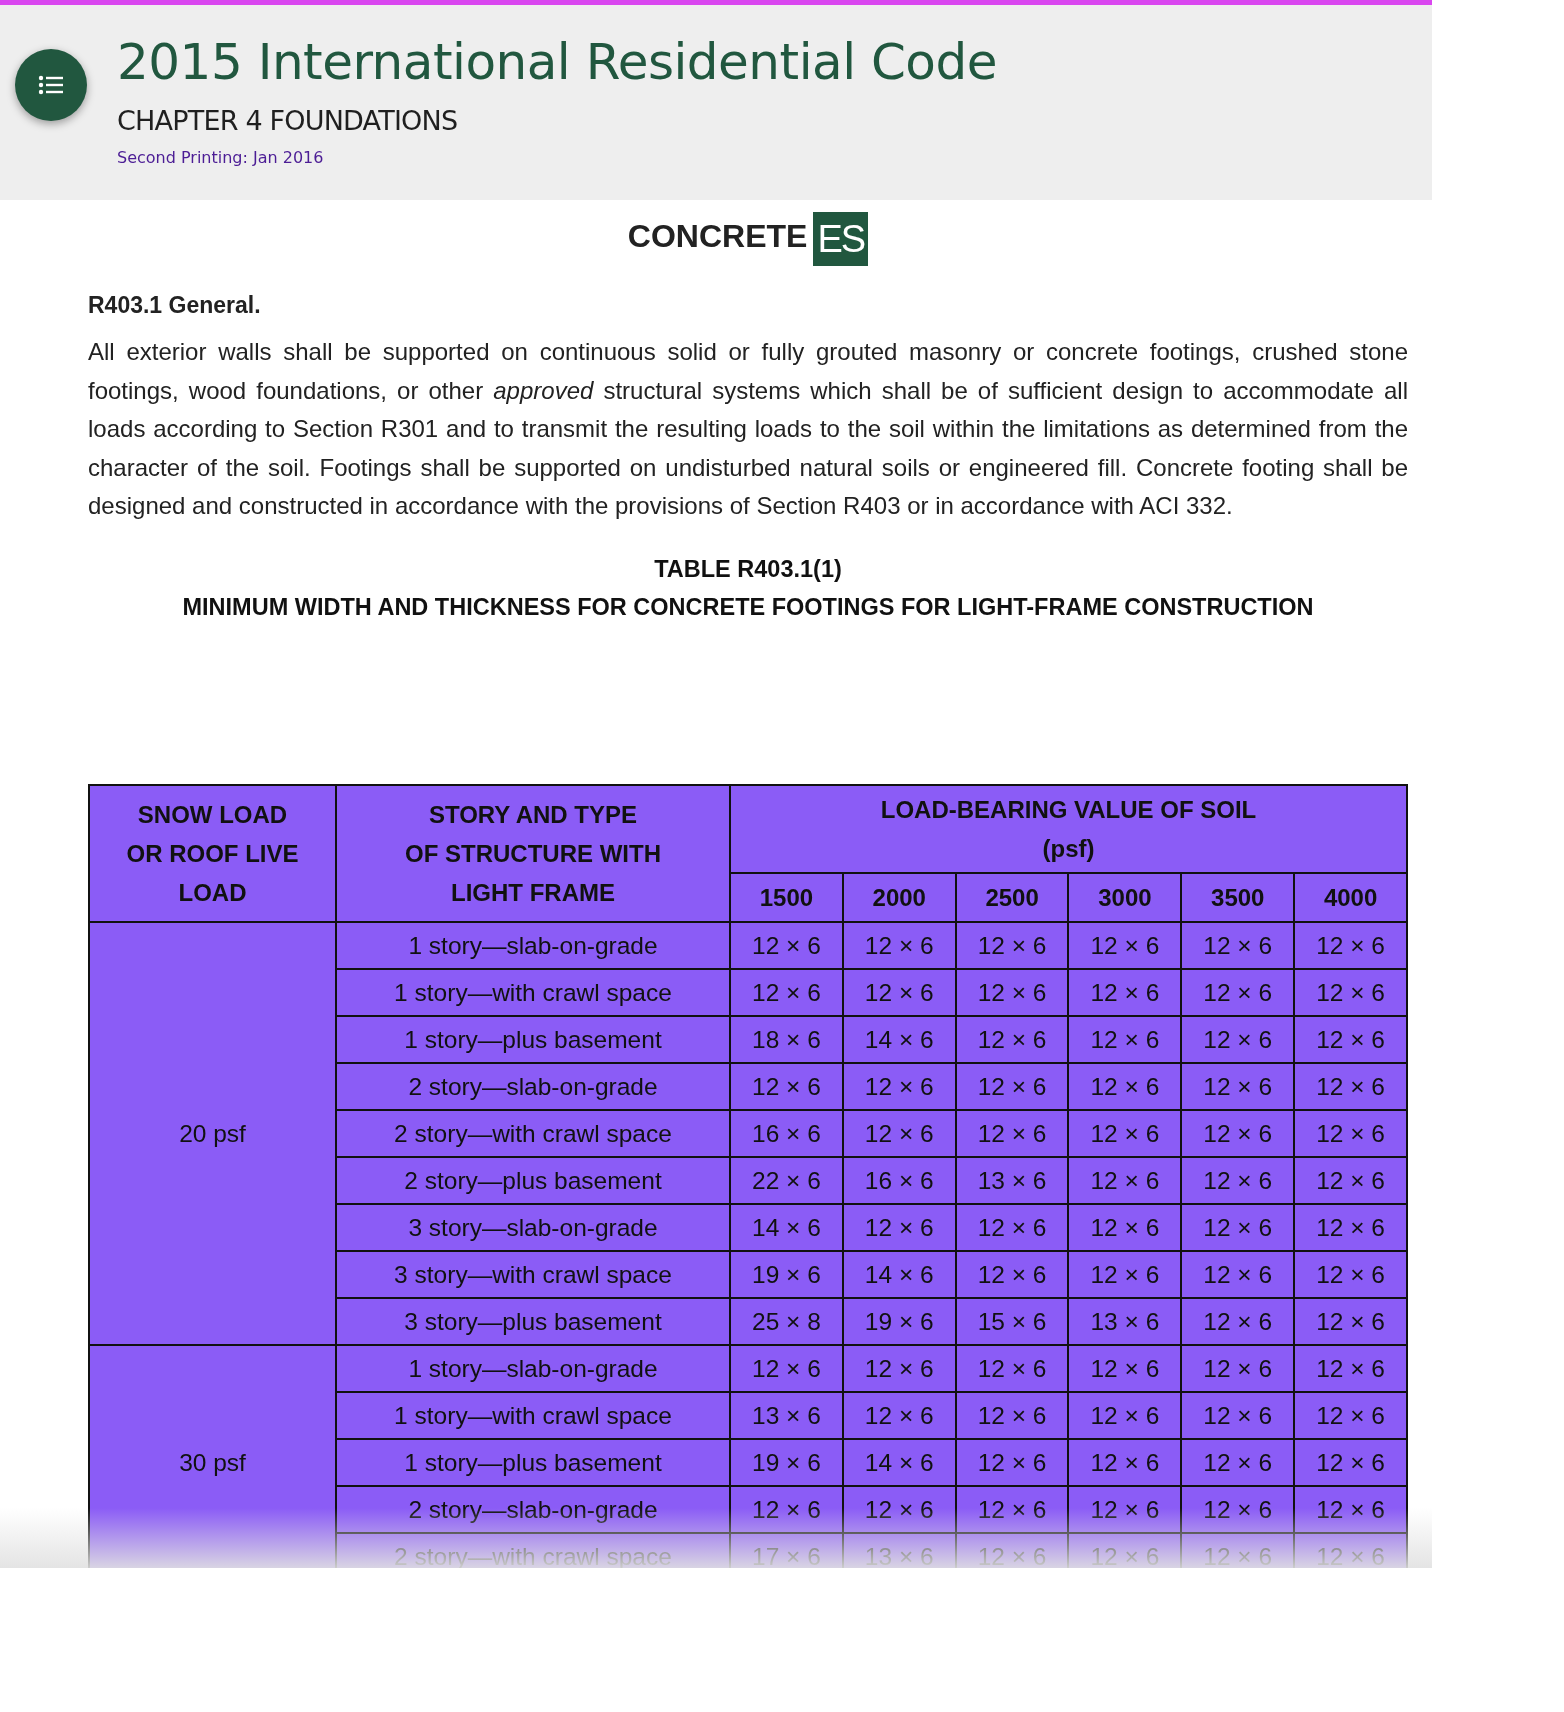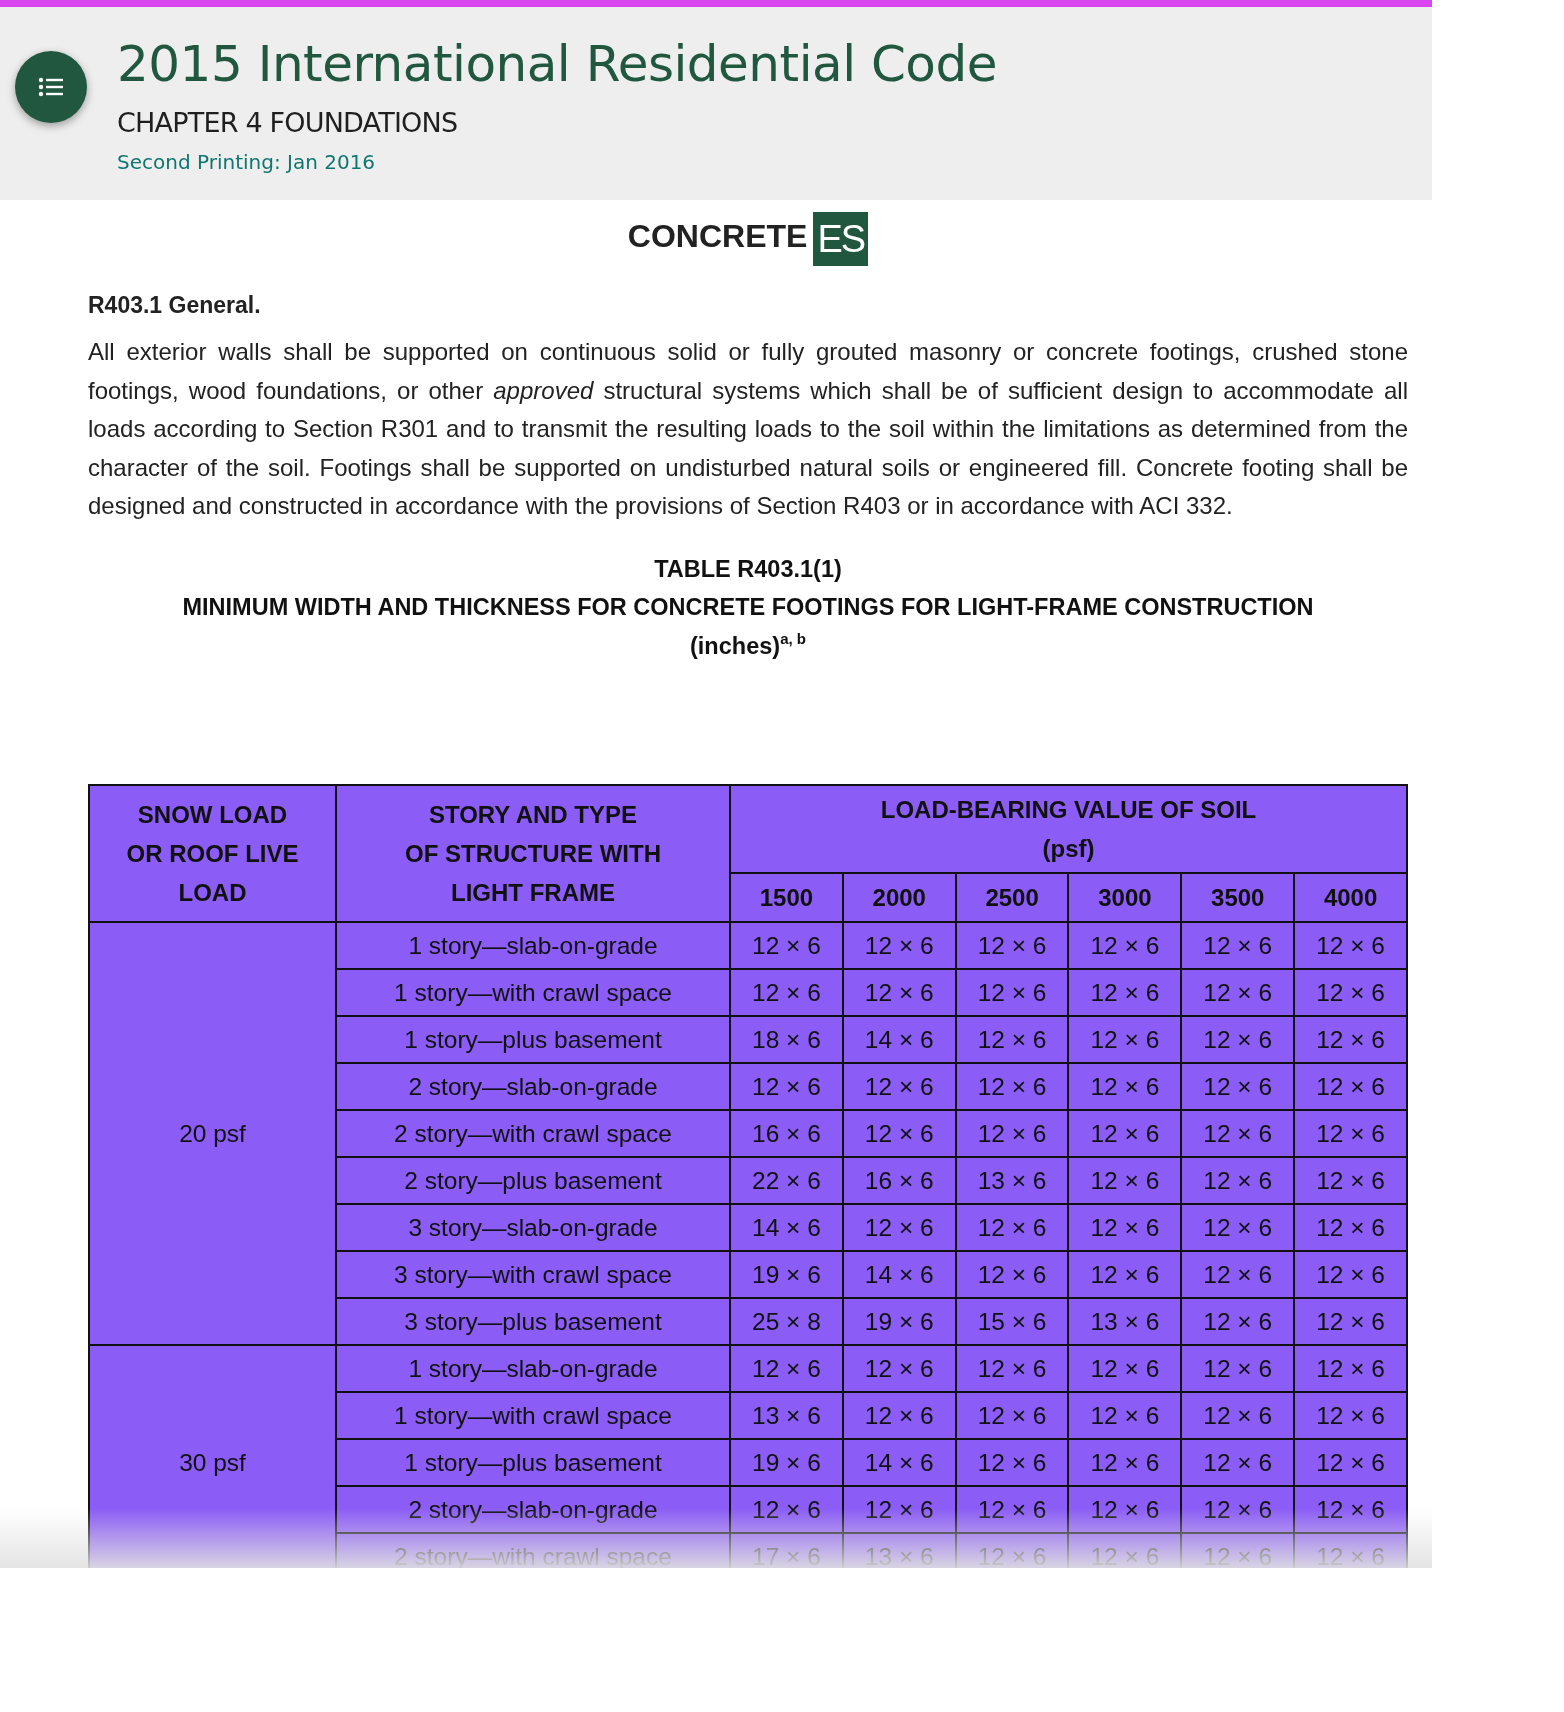--- a/index.html
+++ b/index.html
@@ -14,21 +14,21 @@
       position: relative;
       font-family: "Liberation Sans", sans-serif;
       color: #222222;
     }
     .topbar {
       position: absolute;
       left: 0; top: 0;
       width: 1432px;
       height: 200px;
       background: #eeeeee;
-      border-top: 7px solid #d946ef;
+      border-top: 5px solid #d946ef;
       box-sizing: border-box;
     }
     .menu-btn {
       position: absolute;
       left: 15px; top: 44px;
       width: 72px; height: 72px;
       border-radius: 50%;
       background: #21573f;
       box-shadow: 0 3px 8px rgba(0,0,0,0.35);
       cursor: pointer;
@@ -53,22 +53,22 @@
       font-family: "DejaVu Sans", sans-serif;
       font-size: 27px;
       color: #1f1f1f;
       letter-spacing: -0.8px;
       white-space: nowrap;
     }
     .printing {
       position: absolute;
       left: 117px; top: 143px;
       font-family: "DejaVu Sans", sans-serif;
-      font-size: 20px;
-      color: #0f766e;
+      font-size: 16px;
+      color: #4c1d95;
       white-space: nowrap;
     }
     .content {
       position: absolute;
       left: 88px; top: 200px;
       width: 1320px;
     }
     .section-title {
       text-align: center;
       font-weight: bold;
@@ -192,21 +192,20 @@
 <div class="content">
   <div class="section-sub">
     <span>CONCRETE</span><span class="es-badge">ES</span>
   </div>
   <div class="subsection-heading">R403.1 General.</div>
   <div class="paragraph"><span>All exterior walls shall be supported on continuous solid or fully grouted masonry or concrete footings, crushed stone footings, wood foundations, or other </span><em>approved</em><span> structural systems which shall be of sufficient design to accommodate all loads according to Section R301 and to transmit the resulting loads to the soil within the limitations as determined from the character of the soil. Footings shall be supported on undisturbed natural soils or engineered fill. Concrete footing shall be designed and constructed in accordance with the provisions of Section R403 or in accordance with ACI 332.</span></div>
 
   <div class="table-caption">
     <div>TABLE R403.1(1)</div>
     <div>MINIMUM WIDTH AND THICKNESS FOR CONCRETE FOOTINGS FOR LIGHT-FRAME CONSTRUCTION</div>
-    <div><span>(inches)</span><sup>a, b</sup></div>
   </div>
 </div>
 
 <table class="footings">
   <thead>
     <tr>
       <th class="col-load" rowspan="2">
         <div>SNOW LOAD</div>
         <div>OR ROOF LIVE</div>
         <div>LOAD</div>

